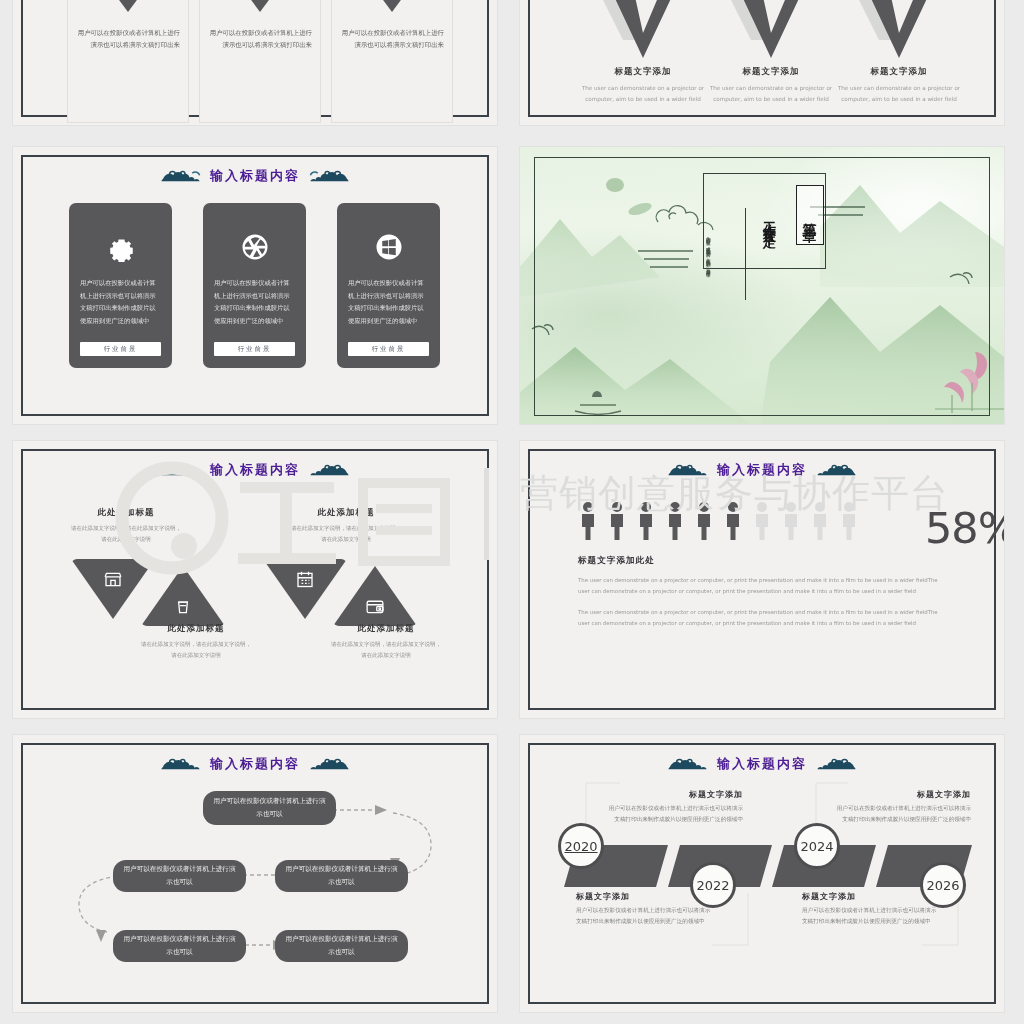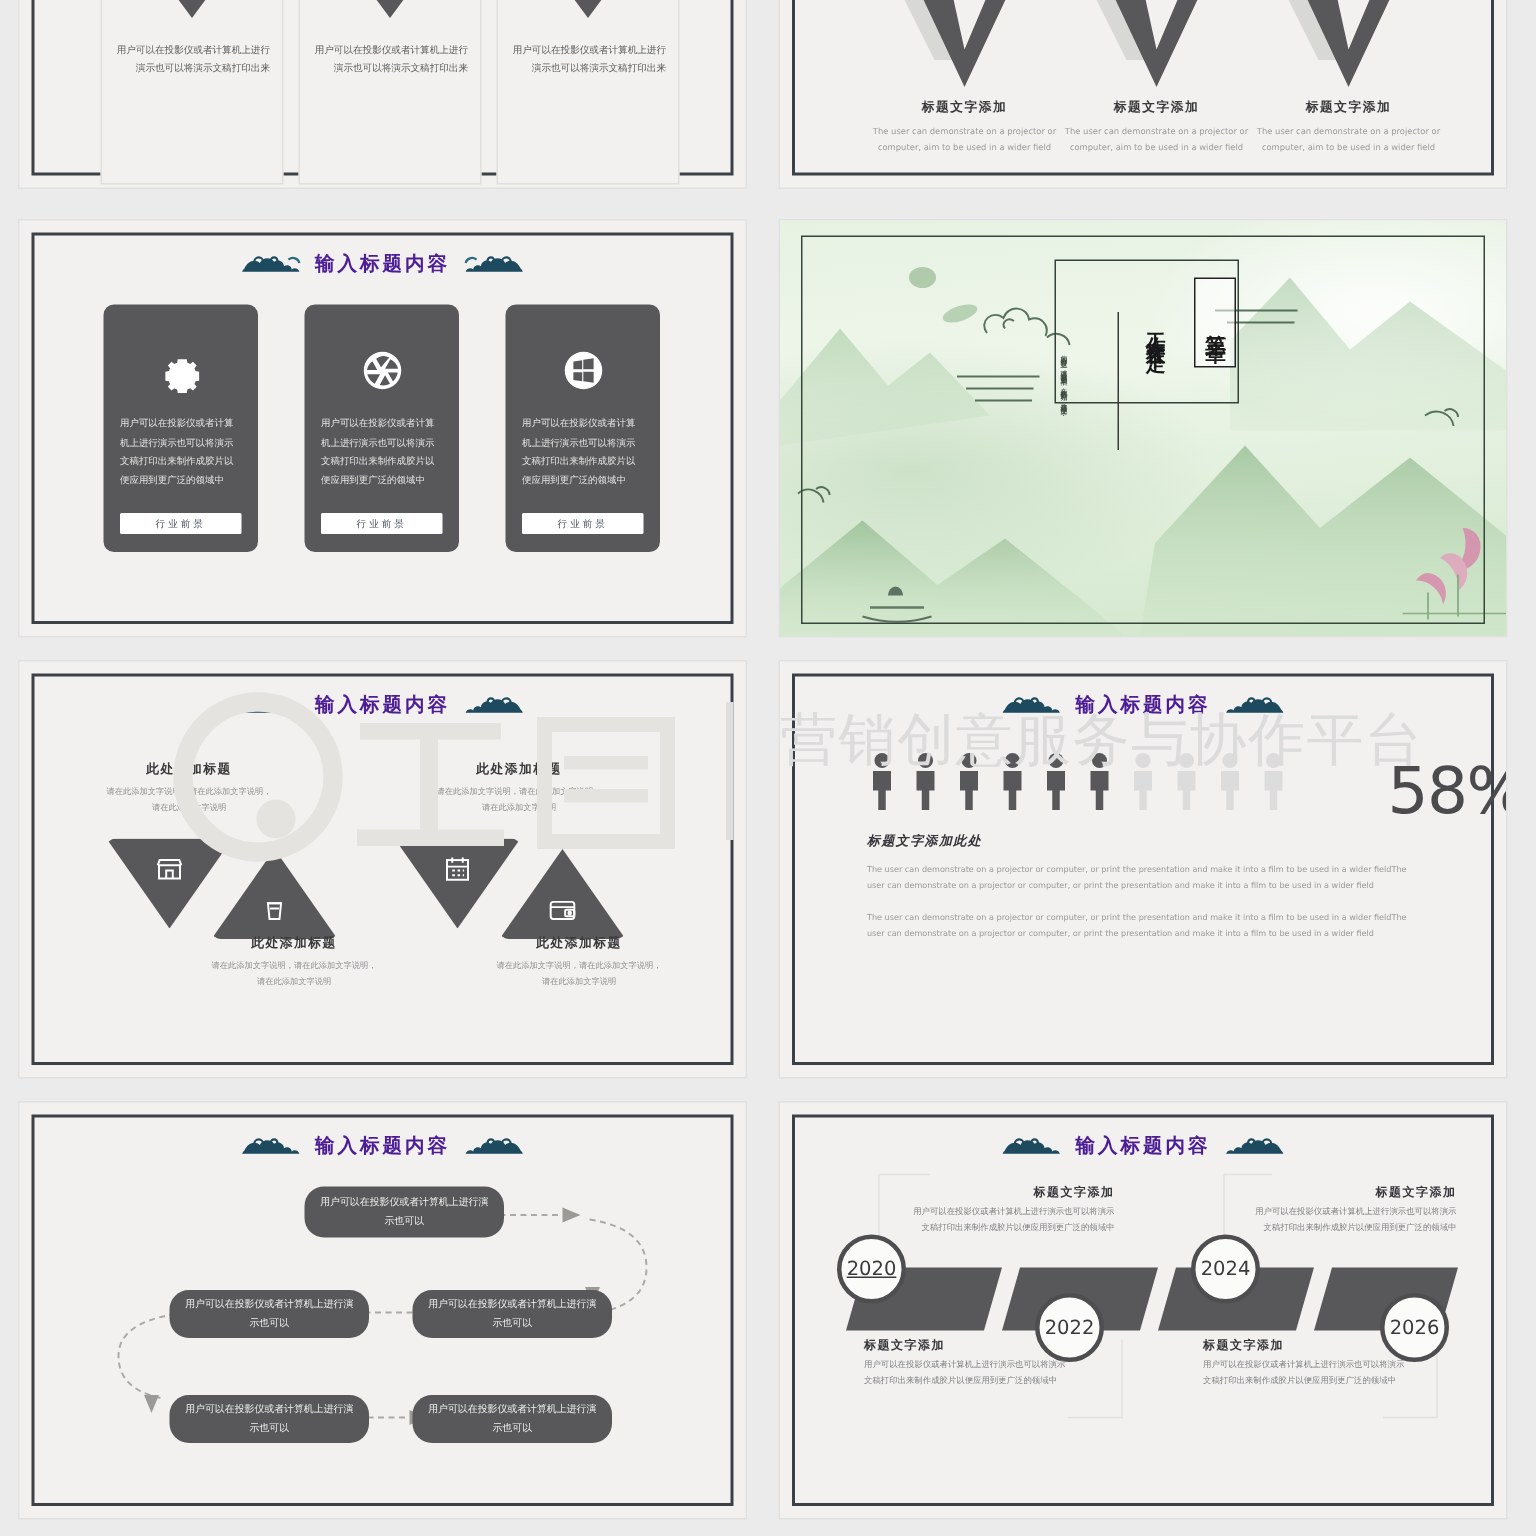--- a/index.html
+++ b/index.html
@@ -120,21 +120,21 @@
                    width:21px; height:21px; fill:none; stroke:#fff; stroke-width:1.5; }
   .tri-down svg { top:10px; }
   .tri-up svg { bottom:9px; }
 
   
   .ppl { position:absolute; display:flex; gap:9px; align-items:flex-end; }
   .ppl svg { width:20px; height:40px; }
   .pct { position:absolute; font-size:43px; color:#4b4b4d; font-weight:400;
          font-family:"DejaVu Sans",sans-serif; letter-spacing:-1px;margin-left:40px; }
   .p6-h { position:absolute; font-size:8.6px; font-weight:700; color:#35353a;
-          letter-spacing:1px; font-family:"DejaVu Sans",sans-serif;font-style:italic; }
+          letter-spacing:1px; font-family:"DejaVu Sans",sans-serif; }
   .p6-p { position:absolute; font-size:5.4px; line-height:2.0; color:#9a9a9c;
           font-family:"DejaVu Sans",sans-serif; }
 
   
   .pill { position:absolute; background:#58585a; border-radius:13px;
           display:flex; align-items:center; justify-content:center; text-align:center;
           color:#f0f0f0; font-size:6.6px; line-height:1.95; padding:0 10px;
           font-family:"DejaVu Sans",sans-serif; }
   .flow-svg { position:absolute; inset:0; width:100%; height:100%; }
   .tl-circle { position:absolute; border-radius:50%; background:#fbfbfa;

